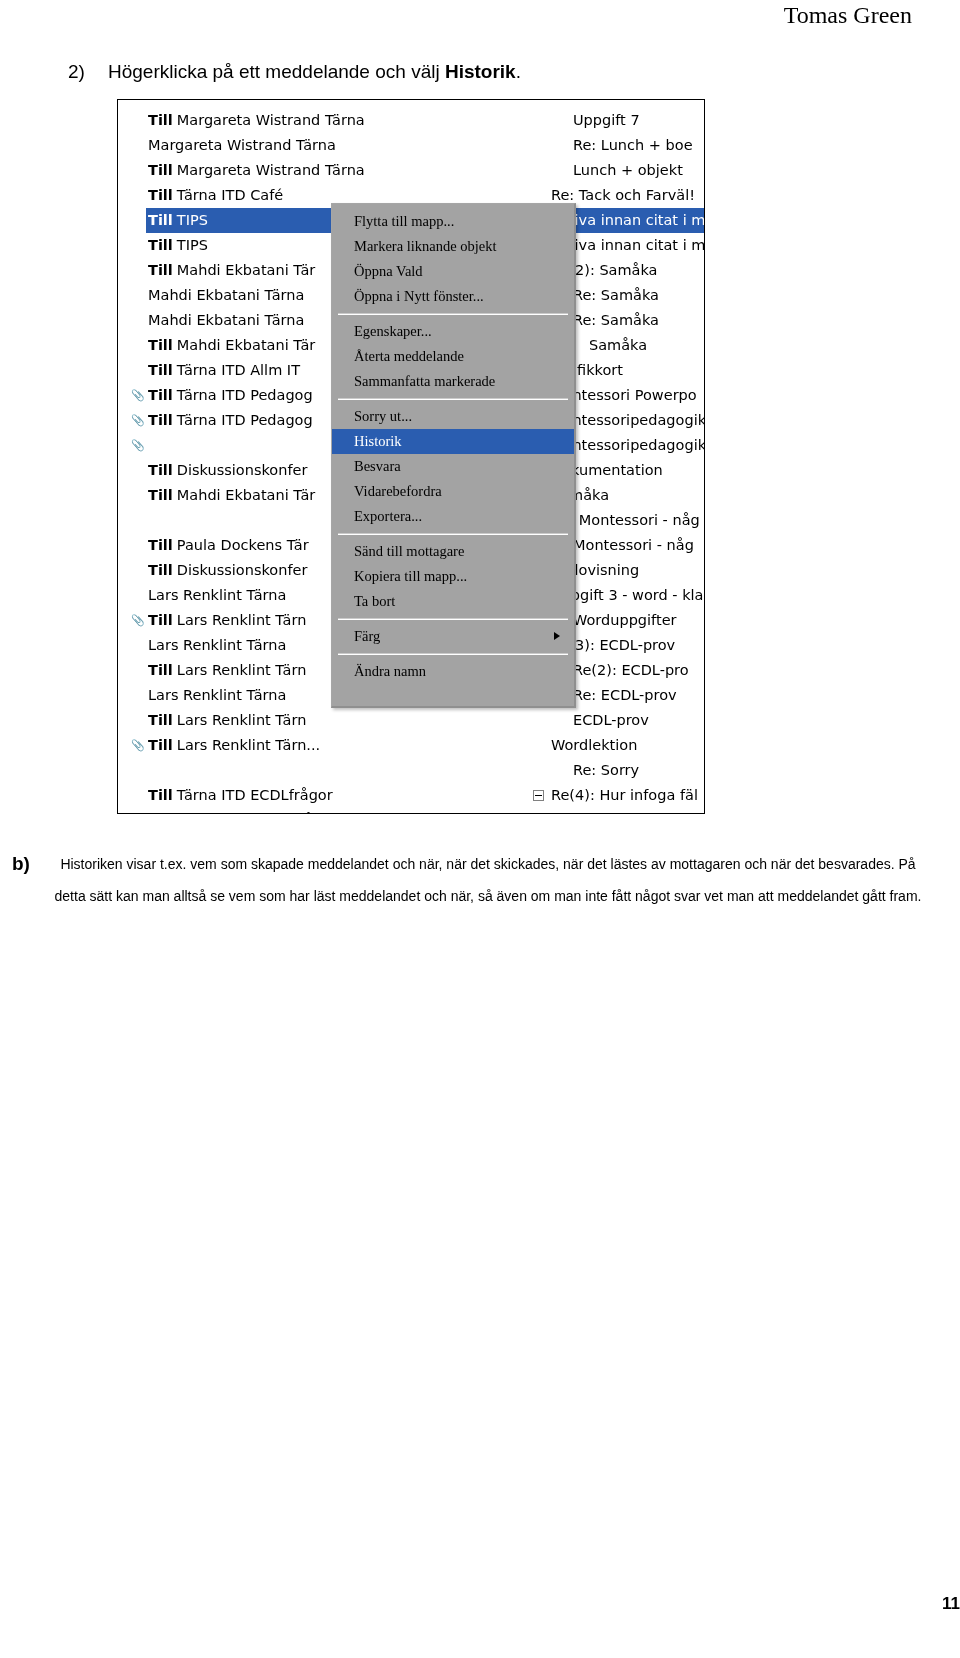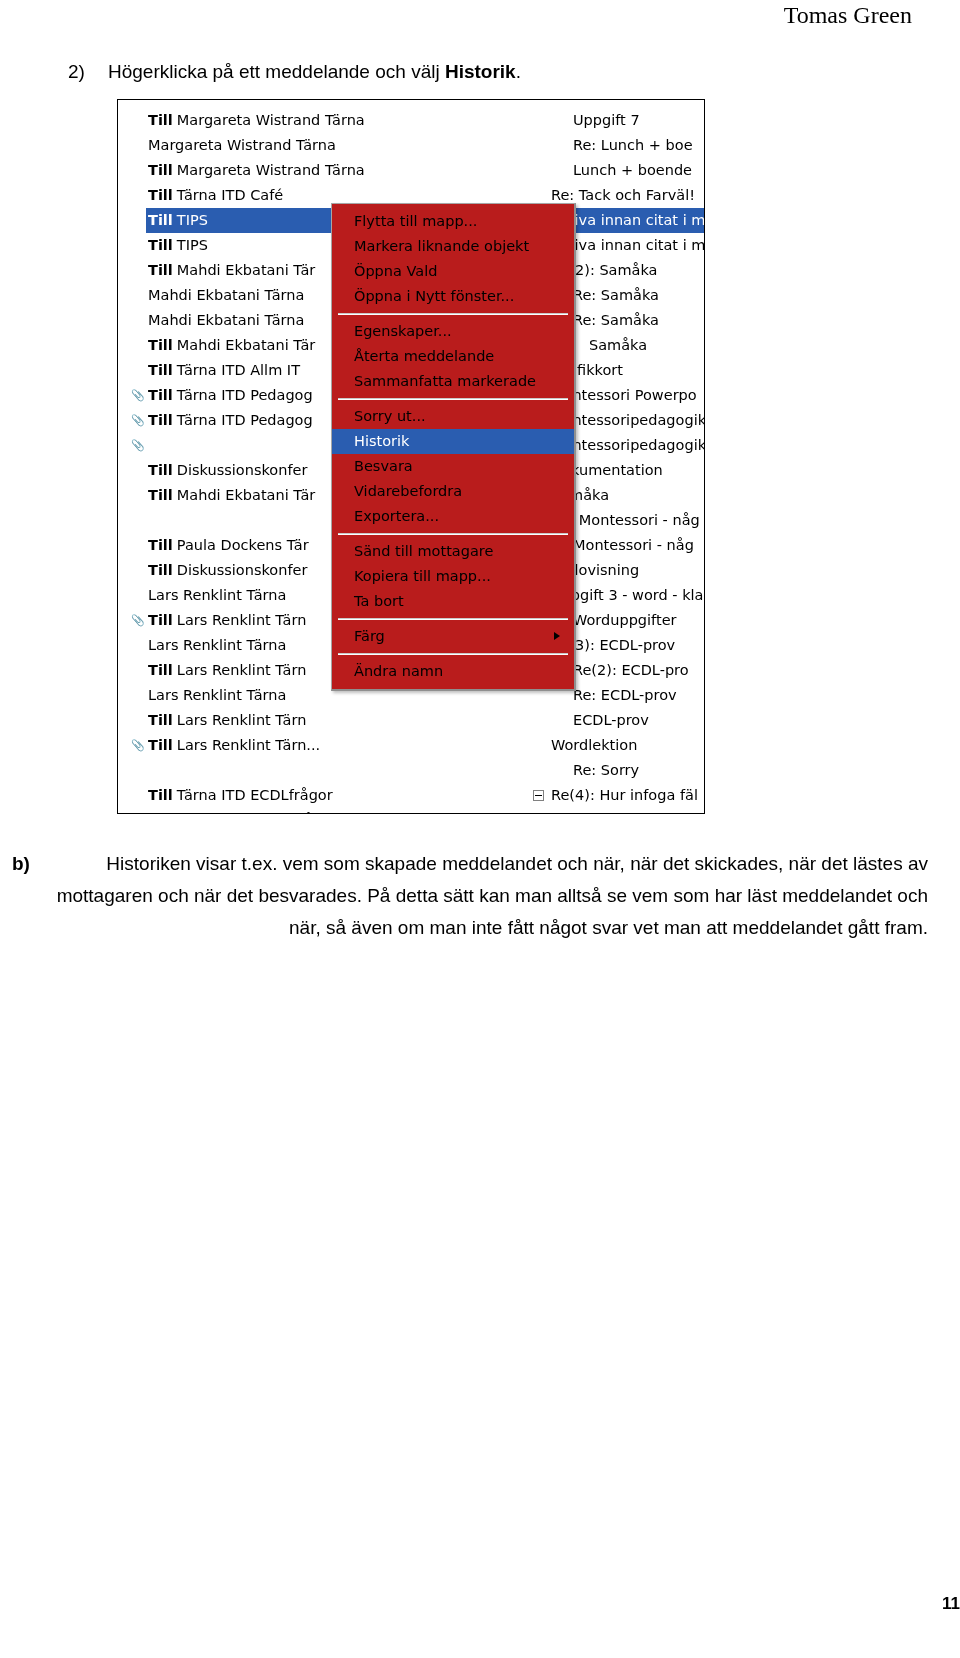--- a/index.html
+++ b/index.html
@@ -147,29 +147,30 @@
     height: 1px;
     background: #000000;
   }
 
   
   .ctx-menu {
     position: absolute;
     left: 213px;
     top: 103px;
     width: 245px;
-    background: #b91c1c;
+    background: #a3a3a3;
     border: 1px solid #a6a6a6;
     border-right: 2px solid #8f8f8f;
     border-bottom: 2px solid #8f8f8f;
     box-sizing: border-box;
     z-index: 30;
-    padding: 5px 0 5px 0;
+    padding: 5px 0 22px 0;
     font-size: 14.5px;
     box-shadow: 2px 2px 3px rgba(0,0,0,0.25);
+    font-family: Liberation Serif, serif;
   }
   .ctx-item {
     position: relative;
     height: 25px;
     line-height: 25px;
     padding-left: 22px;
     white-space: nowrap;
     color: #000000;
   }
   .ctx-item.highlight {
@@ -203,23 +204,23 @@
   .para-marker {
     position: absolute;
     left: 0px;
     top: 0px;
     font-size: 19px;
     font-weight: bold;
     line-height: 32px;
   }
   .para-body {
     margin-left: 36px;
-    font-size: 19px;
+    font-size: 14px;
     line-height: 32px;
-    text-align: right;
+    text-align: center;
   }
 
   
   .page-num {
     position: absolute;
     left: 0;
     top: 1594px;
     width: 960px;
     text-align: right;
     font-size: 17px;
@@ -243,21 +244,21 @@
       <div class="msg-row">
         <div class="from-cell"><span class="till">Till</span><span>Margareta Wistrand Tärna</span></div>
         <div class="subj-cell ind1">Uppgift 7</div>
       </div>
       <div class="msg-row">
         <div class="from-cell"><span>Margareta Wistrand Tärna</span></div>
         <div class="subj-cell ind1">Re: Lunch + boe</div>
       </div>
       <div class="msg-row">
         <div class="from-cell"><span class="till">Till</span><span>Margareta Wistrand Tärna</span></div>
-        <div class="subj-cell ind1">Lunch + boende</div>
+        <div class="subj-cell ind1">Lunch + objekt</div>
       </div>
       <div class="msg-row">
         <div class="from-cell"><span class="till">Till</span><span>Tärna ITD Café</span></div>
         <div class="subj-cell ind0">Re: Tack och Farväl!</div>
       </div>
       <div class="msg-row selected">
         <div class="from-cell"><span class="till">Till</span><span>TIPS</span></div>
         <div class="subj-cell ind0">Skriva innan citat i m</div>
       </div>
       <div class="msg-row">

